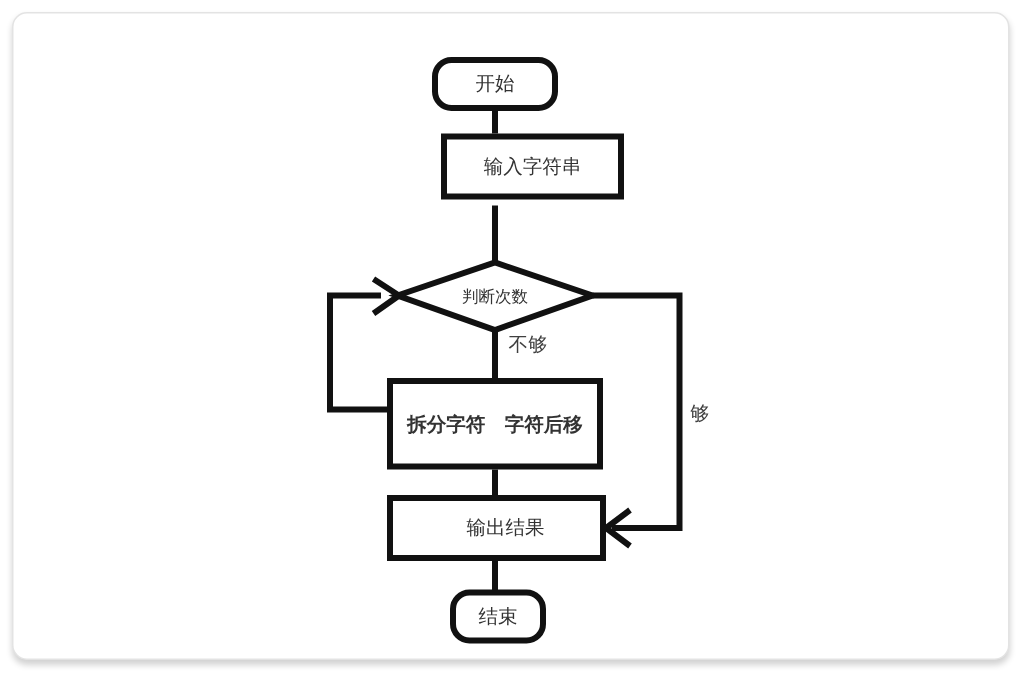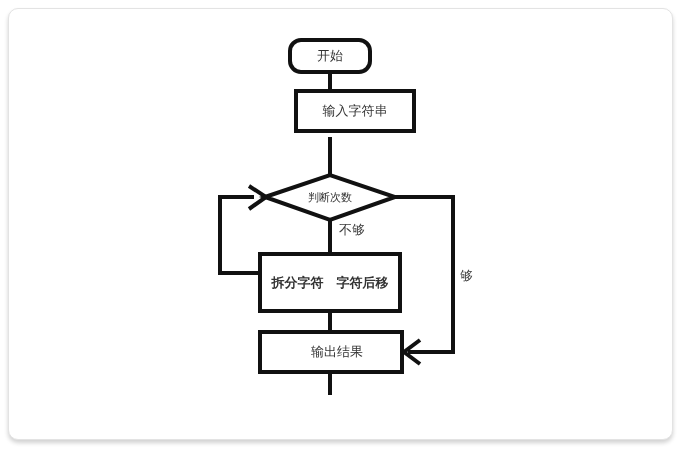--- a/index.html
+++ b/index.html
@@ -64,18 +64,21 @@
   </div>
 
   <div class="node" style="left:258px; top:252px; width:144px; height:61px;font-weight:bold;">
     <span>拆分字符　字符后移</span>
   </div>
 
   <div class="node" style="left:258px; top:330px; width:146px; height:44px;padding-left:12px;">
     <span>输出结果</span>
   </div>
 
+  <div class="node rounded" style="left:300px; top:393px; width:64px; height:36px;">
+    <span>结束</span>
+  </div>
 
   <div class="lbl" style="left:339px; top:221px;">不够</div>
 
   <div class="lbl" style="left:460px; top:267px;">够</div>
 
 </div>
 
 </body></html>

